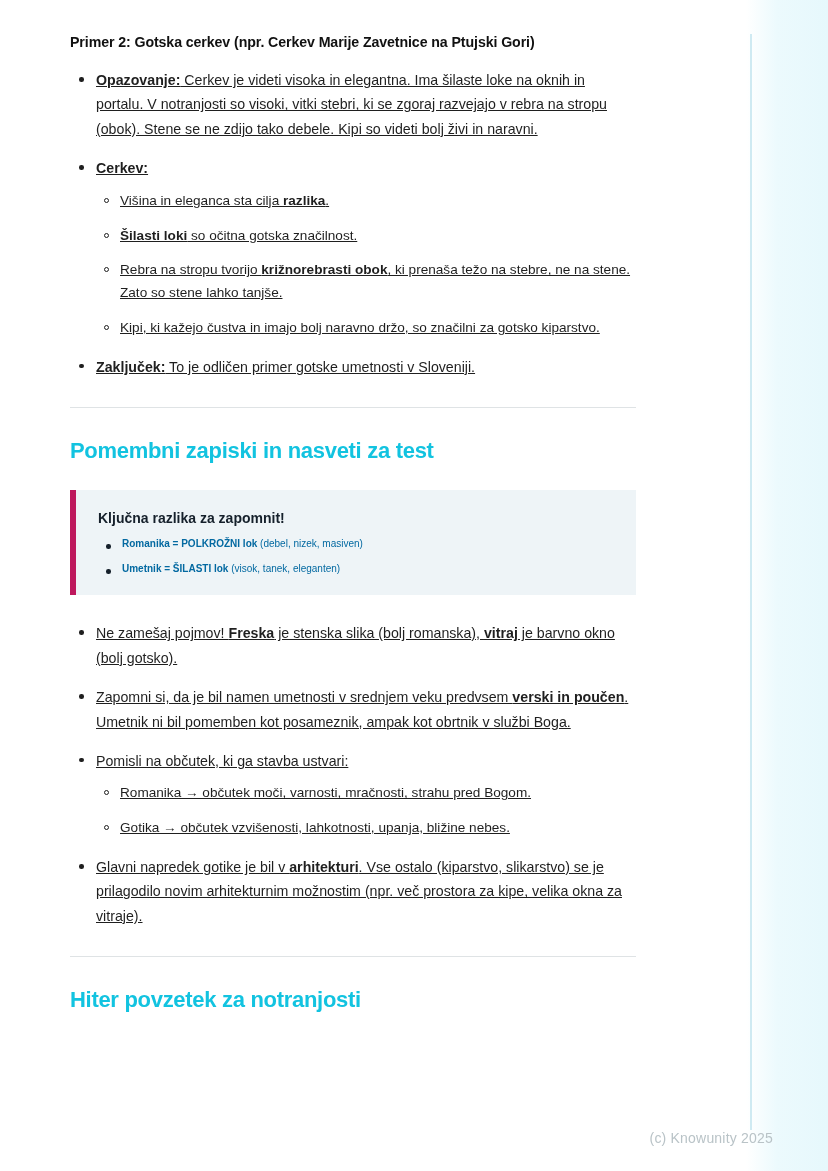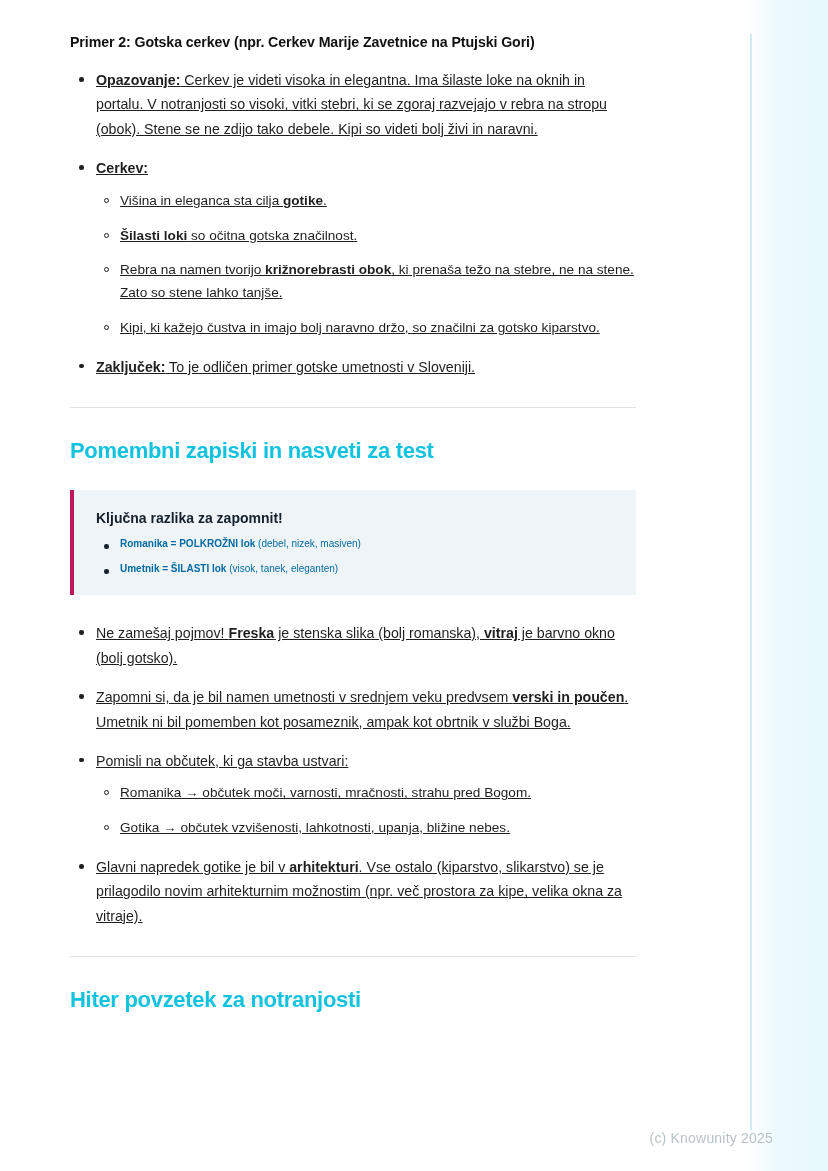--- a/index.html
+++ b/index.html
@@ -122,21 +122,21 @@
   h2.section {
     color: #12c3e0;
     font-size: 22px;
     font-weight: bold;
     margin: 0 0 26px 0;
     letter-spacing: -0.3px;
   }
 
   .callout {
     background: #eef4f7;
-    border-left: 4px solid #be185d;
+    border-left: 6px solid #be185d;
     padding: 20px 24px 18px 22px;
     margin: 0 0 26px 0;
     box-sizing: border-box;
   }
   .callout-title {
     font-size: 14px;
     font-weight: bold;
     margin: 0 0 10px 0;
     color: #15202b;
   }
@@ -177,23 +177,23 @@
 
     <h3 class="example-title">Primer 2: Gotska cerkev (npr. Cerkev Marije Zavetnice na Ptujski Gori)</h3>
 
     <ul class="bullets">
       <li>
         <b>Opazovanje:</b><span> Cerkev je videti visoka in elegantna. Ima šilaste loke na oknih in portalu. V notranjosti so visoki, vitki stebri, ki se zgoraj razvejajo v rebra na stropu (obok). Stene se ne zdijo tako debele. Kipi so videti bolj živi in naravni.</span>
       </li>
       <li>
         <b>Cerkev:</b>
         <ul class="sub">
-          <li><span>Višina in eleganca sta cilja </span><b>gotike</b><span>.</span></li>
+          <li><span>Višina in eleganca sta cilja </span><b>razlika</b><span>.</span></li>
           <li><span></span><b>Šilasti loki</b><span> so očitna gotska značilnost.</span></li>
-          <li><span>Rebra na namen tvorijo </span><b>križnorebrasti obok</b><span>, ki prenaša težo na stebre, ne na stene. Zato so stene lahko tanjše.</span></li>
+          <li><span>Rebra na stropu tvorijo </span><b>križnorebrasti obok</b><span>, ki prenaša težo na stebre, ne na stene. Zato so stene lahko tanjše.</span></li>
           <li><span>Kipi, ki kažejo čustva in imajo bolj naravno držo, so značilni za gotsko kiparstvo.</span><b></b><span></span></li>
         </ul>
       </li>
       <li>
         <b>Zaključek:</b><span> To je odličen primer gotske umetnosti v Sloveniji.</span>
       </li>
     </ul>
 
     <hr class="rule">
 

